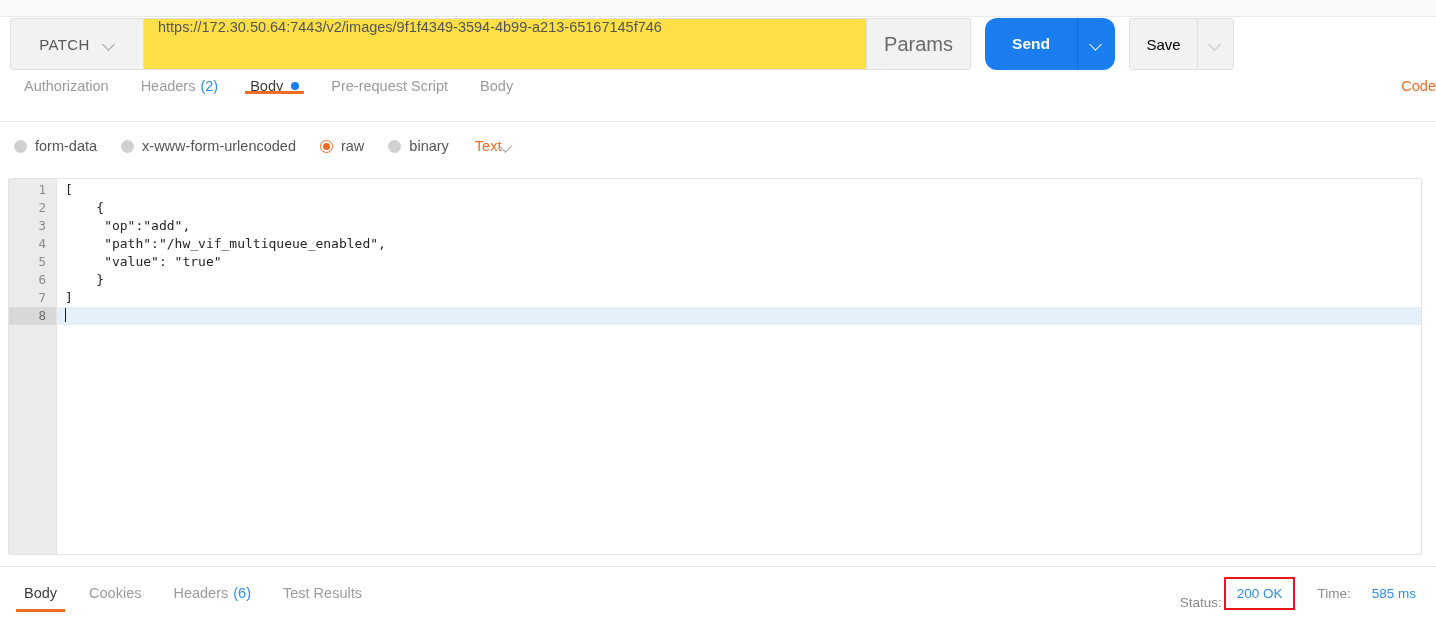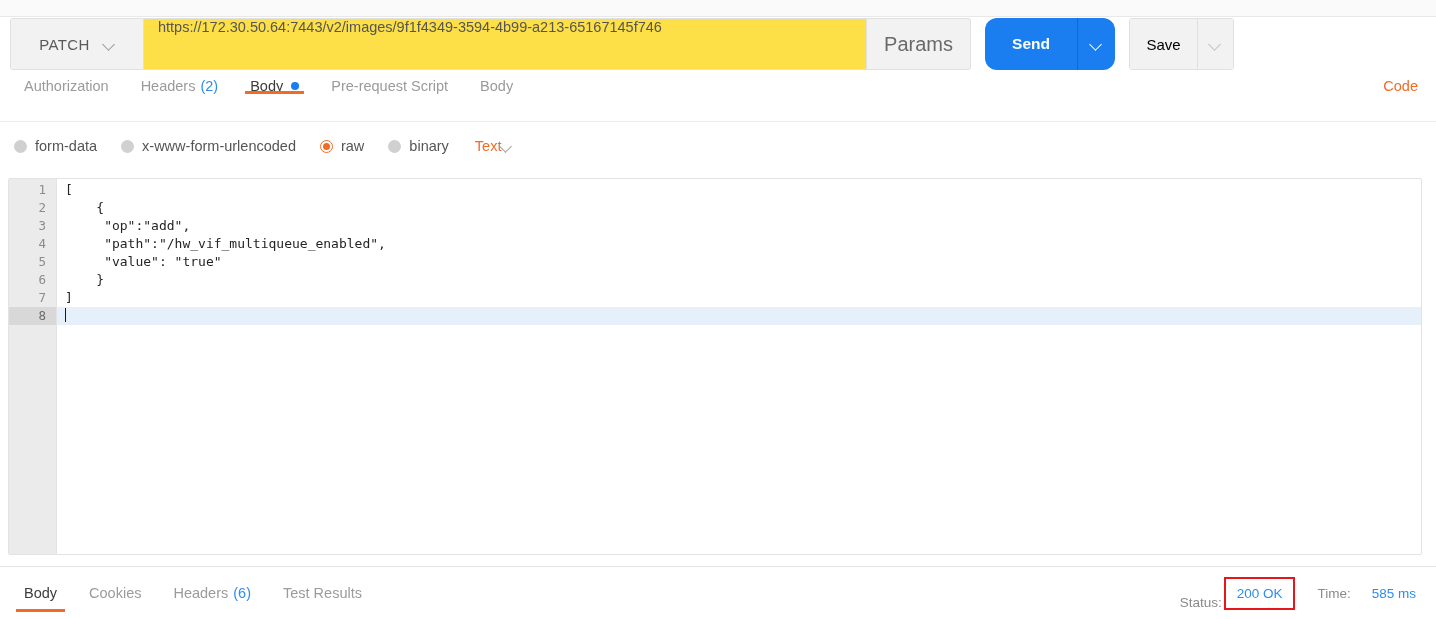--- a/index.html
+++ b/index.html
@@ -194,21 +194,20 @@
     width: 8px; height: 8px;
     border-radius: 50%;
     background: #1a7ef0;
     margin-left: 8px;
     vertical-align: middle;
   }
   .code-link {
     margin-left: auto;
     display: flex;
     align-items: center;
-    padding-right: 18px;
     font-size: 14.5px;
     color: #ef6c27;
     cursor: pointer;
   }
 
   
   .body-type-row {
     position: absolute;
     left: 0; top: 128px;
     width: 1436px; height: 36px;

